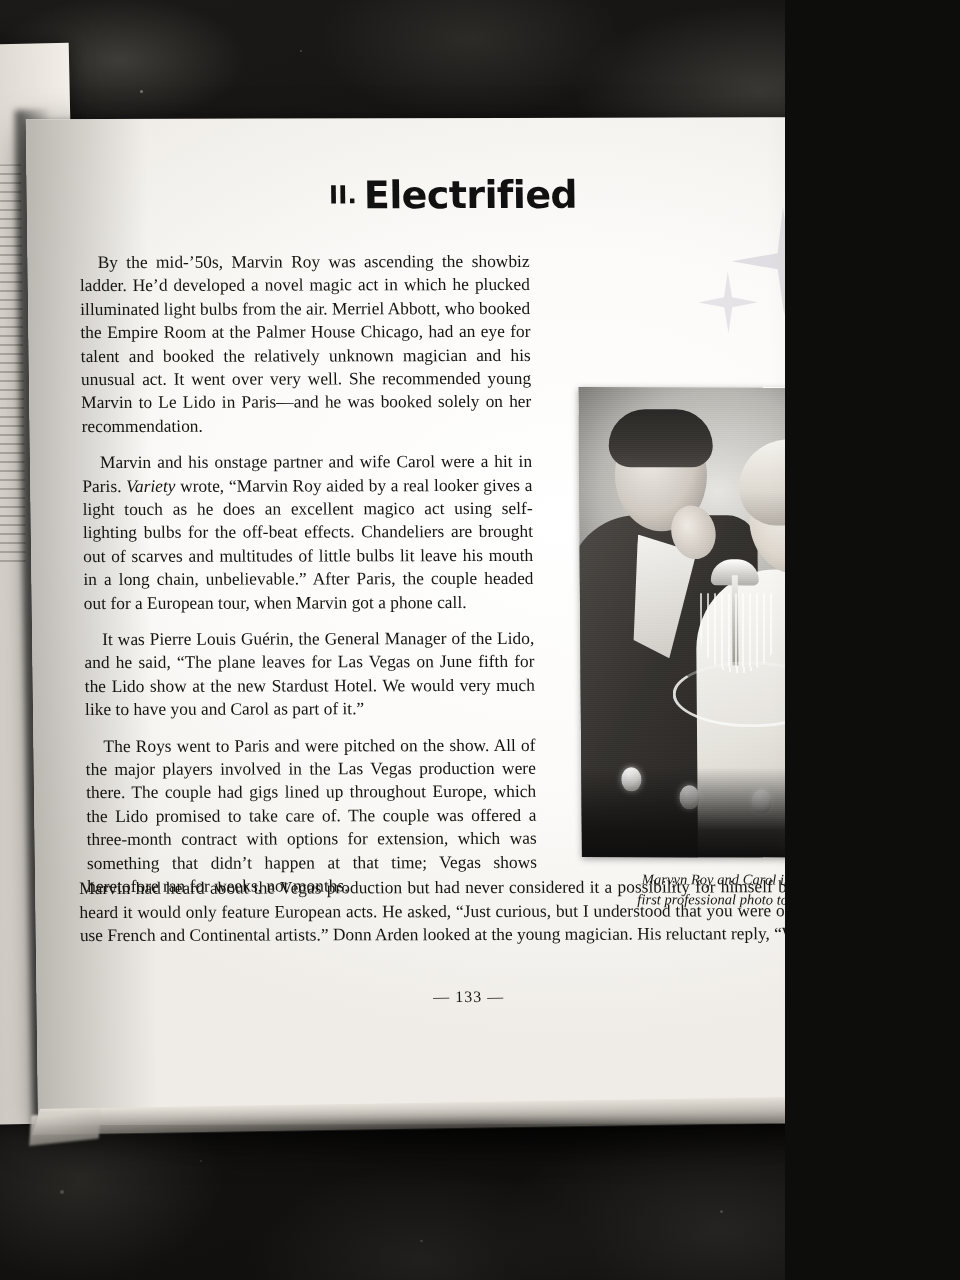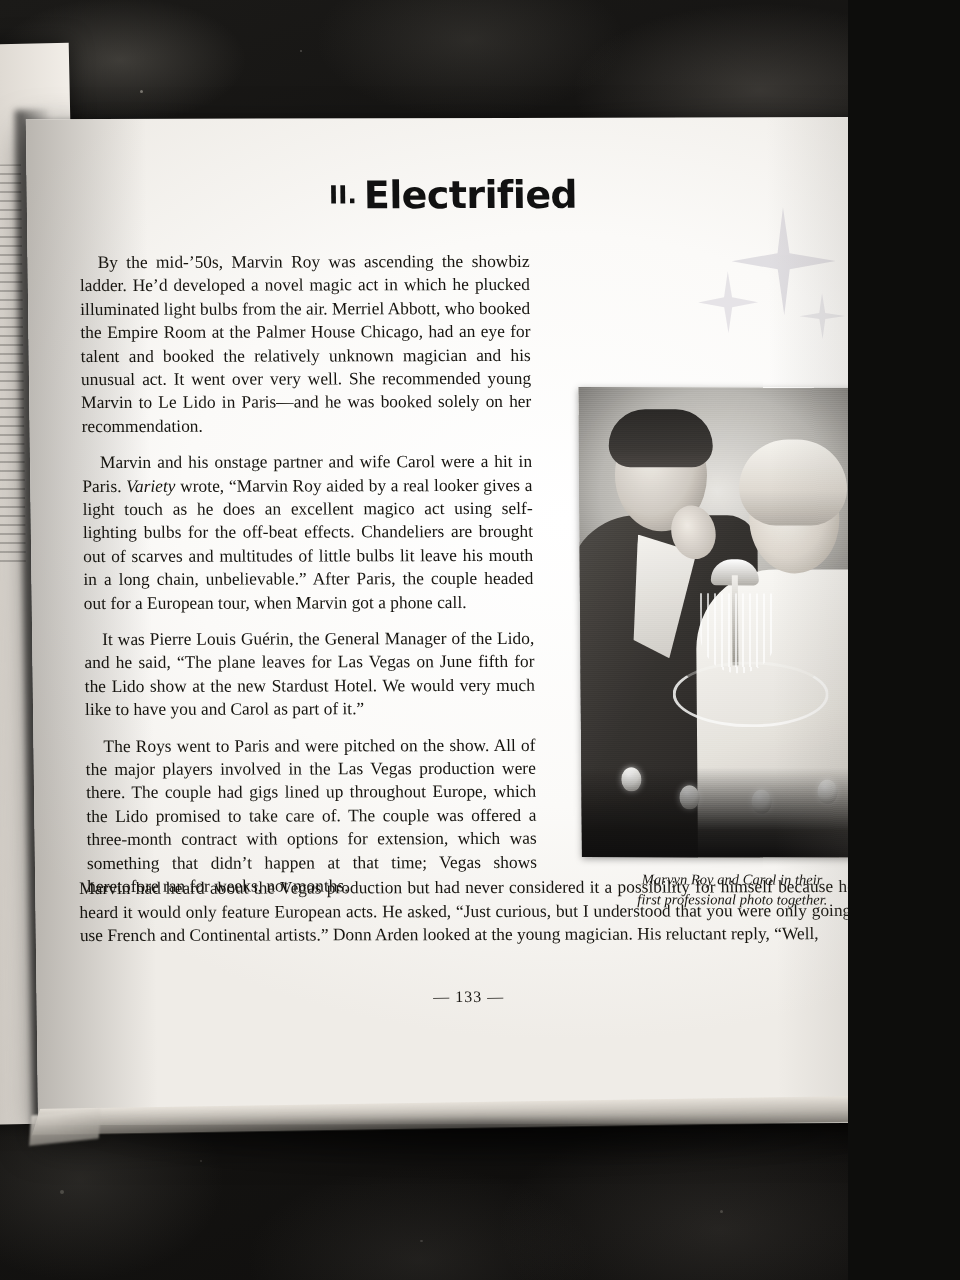--- a/index.html
+++ b/index.html
@@ -7,21 +7,21 @@
     padding: 0;
     width: 960px;
     height: 1280px;
     overflow: hidden;
     background: #0d0d0c;
   }
 
   
   .scene {
     position: relative;
-    width: 848px;
+    width: 785px;
     height: 1280px;
     background:
       radial-gradient(ellipse 180px 90px at 120px 60px, rgba(150,145,135,0.30), rgba(0,0,0,0) 70%),
       radial-gradient(ellipse 260px 120px at 760px 90px, rgba(165,158,148,0.26), rgba(0,0,0,0) 72%),
       radial-gradient(ellipse 220px 110px at 470px 40px, rgba(120,116,108,0.22), rgba(0,0,0,0) 70%),
       radial-gradient(ellipse 200px 140px at 80px 1180px, rgba(130,126,118,0.20), rgba(0,0,0,0) 72%),
       radial-gradient(ellipse 300px 160px at 720px 1230px, rgba(140,134,126,0.18), rgba(0,0,0,0) 74%),
       radial-gradient(ellipse 240px 130px at 420px 1260px, rgba(110,106,100,0.18), rgba(0,0,0,0) 72%),
       radial-gradient(ellipse 150px 80px at 930px 600px, rgba(120,116,110,0.16), rgba(0,0,0,0) 74%),
       linear-gradient(160deg, #1b1a18 0%, #121110 35%, #171614 60%, #0e0d0c 100%);

